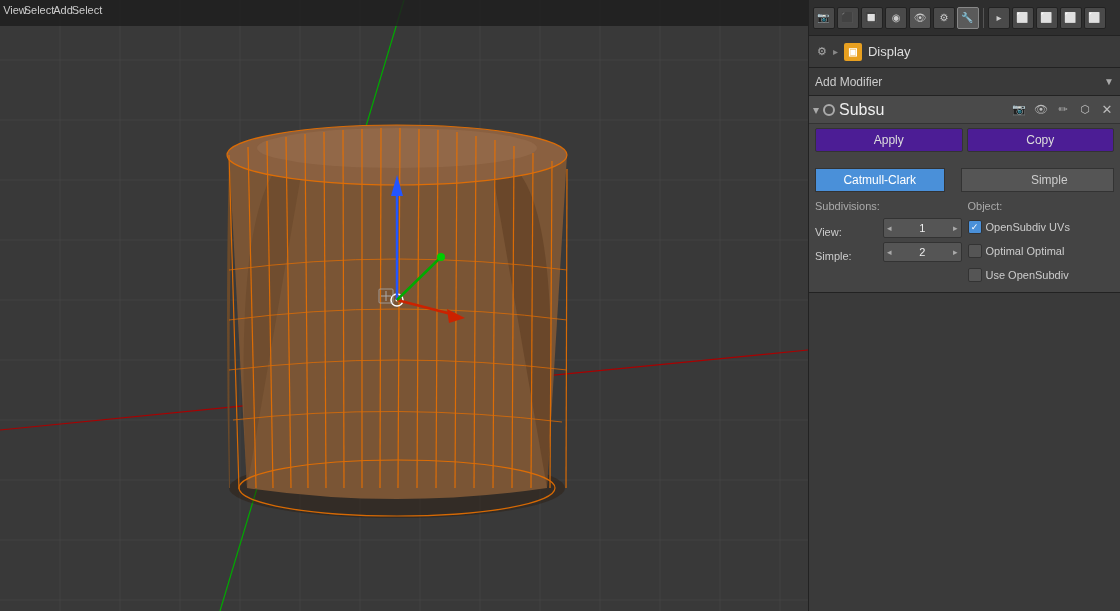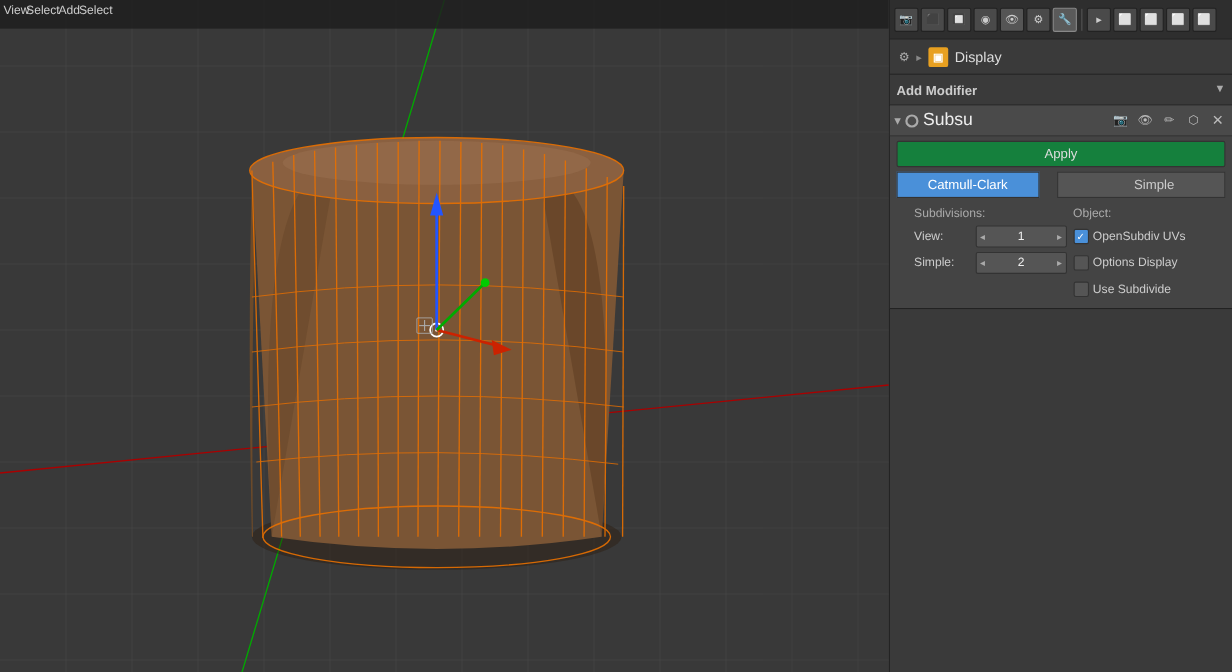--- a/index.html
+++ b/index.html
@@ -102,21 +102,20 @@
 
     
     #add-modifier-row {
       height: 28px;
       background: #3a3a3a;
       display: flex;
       align-items: center;
       padding: 0 6px;
       border-bottom: 1px solid #222;
       gap: 4px;
-      font-weight: bold;
     }
 
     #add-modifier-label {
       flex: 1;
       color: #ccc;
       font-size: 12px;
     }
 
     .dropdown-arrow {
       color: #aaa;
@@ -163,34 +162,35 @@
     
     #apply-copy-row {
       display: flex;
       gap: 4px;
       padding: 4px 6px;
     }
 
     .action-btn {
       flex: 1;
       height: 24px;
-      background: #15803d;
+      background: #4c1d95;
       border: 1px solid #333;
       border-radius: 2px;
       color: #ddd;
       font-size: 12px;
       cursor: pointer;
       display: flex; align-items: center; justify-content: center;
     }
 
     
     #subd-type-row {
       display: flex;
       padding: 0 6px 4px;
       gap: 16px;
+      margin-top: 12px;
     }
 
     .type-tab {
       flex: 1;
       height: 24px;
       display: flex; align-items: center; justify-content: center;
       cursor: pointer;
       font-size: 12px;
       border: 1px solid #333;
     }
@@ -202,39 +202,38 @@
       background: #555;
       color: #ccc;
       padding-left: 24px;
     }
 
     
     #params-row {
       display: flex;
       padding: 4px 6px;
       gap: 6px;
-      margin-left: 16px;
     }
 
     .params-col {
       flex: 1;
     }
 
     .col-label {
       color: #aaa;
       font-size: 11px;
       margin-bottom: 4px;
     }
 
     .param-row {
       display: flex;
-      align-items: center;
+      align-items: flex-end;
       height: 22px;
       margin-bottom: 2px;
-      gap: 4px;
+      gap: 16px;
     }
 
     .param-label {
       color: #ccc;
       font-size: 11px;
       width: 52px;
     }
 
     .param-field {
       flex: 1;
@@ -465,20 +464,21 @@
 
       <div class="mod-vis-btn">📷</div>
       <div class="mod-vis-btn">👁</div>
       <div class="mod-vis-btn">✏</div>
       <div class="mod-vis-btn">⬡</div>
       <div class="mod-close">✕</div>
     </div>
 
     <div id="apply-copy-row">
       <button class="action-btn">Apply</button>
+      <button class="action-btn">Copy</button>
     </div>
 
     <div id="subd-type-row">
       <div class="type-tab active">Catmull-Clark</div>
       <div class="type-tab inactive">Simple</div>
     </div>
 
     <div id="params-row">
 
       <div class="params-col">
@@ -506,25 +506,25 @@
       <div class="params-col">
         <div class="col-label">Object:</div>
 
         <div class="option-row">
           <div class="checkbox">✓</div>
           <span class="option-label">OpenSubdiv UVs</span>
         </div>
 
         <div class="option-row">
           <div class="checkbox unchecked"></div>
-          <span class="option-label">Options Display</span>
+          <span class="option-label">Optimal Optimal</span>
         </div>
 
         <div class="option-row">
           <div class="checkbox unchecked"></div>
-          <span class="option-label">Use Subdivide</span>
+          <span class="option-label">Use OpenSubdiv</span>
         </div>
       </div>
 
     </div>
   </div>
 
 </div>
 
 </body></html>

